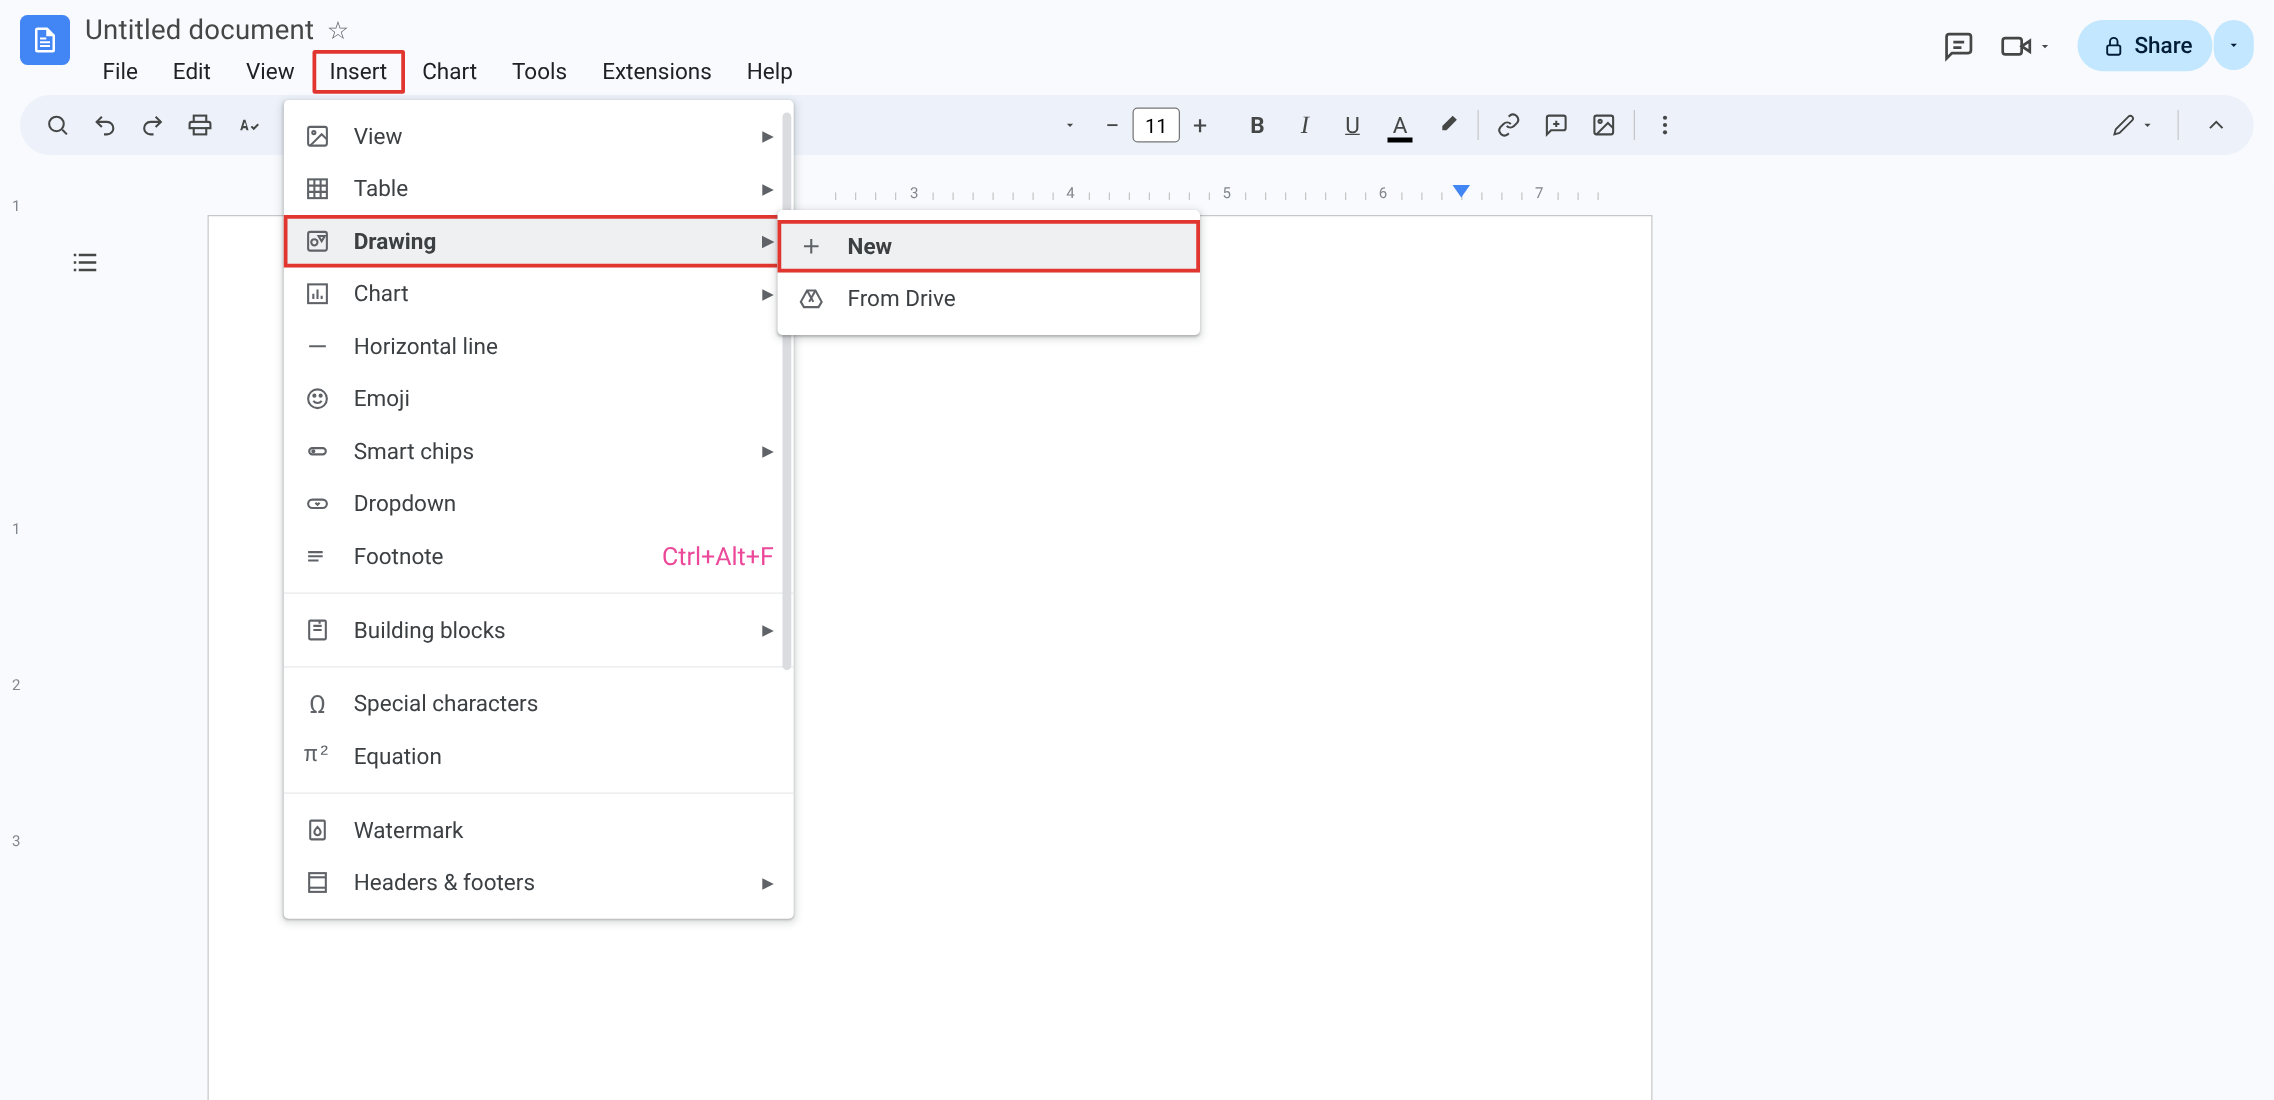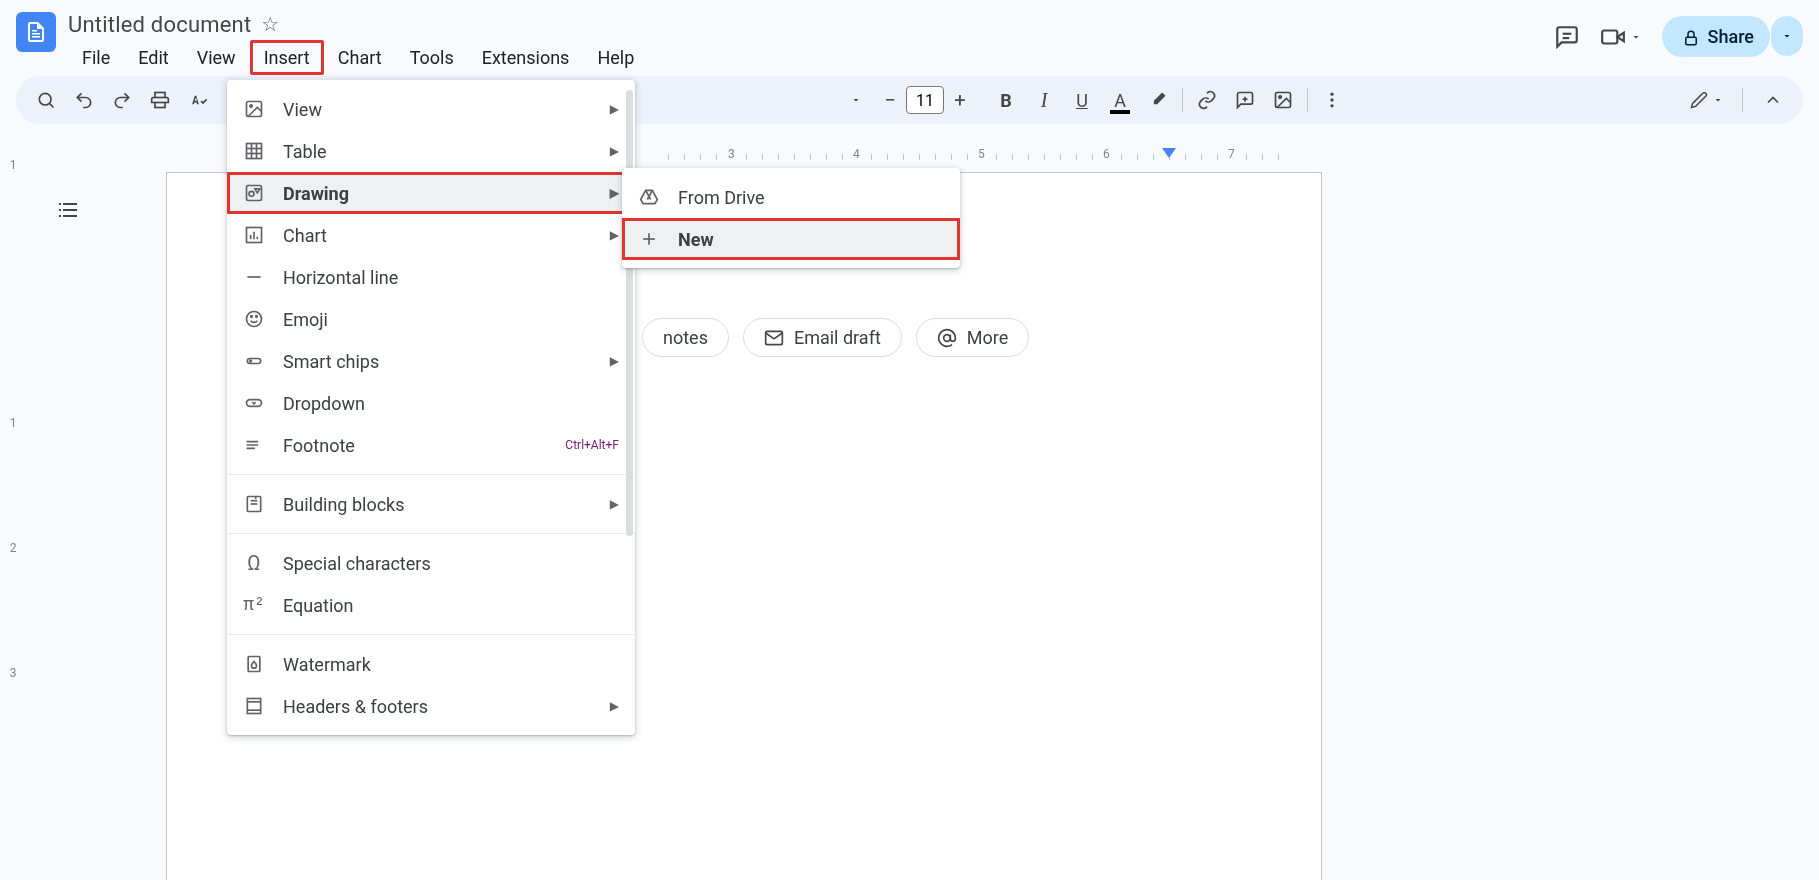--- a/index.html
+++ b/index.html
@@ -14,21 +14,21 @@
 .doc-title { font-size: 22px; color: #444746; letter-spacing: .2px; }
 .star { color: #5f6368; font-size: 20px; }
 
 .menubar { display: flex; gap: 0; font-size: 18px; color: #202124; margin-top: 0; }
 .menubar-item { padding: 4px 11px; border-radius: 4px; cursor: pointer; border: 3px solid transparent; }
 .menubar-item.hl { border: 3px solid #e1352f; border-radius: 2px; }
 
 .header-actions { display: flex; align-items: center; gap: 20px; padding-right: 8px; margin-top: 8px; }
 .hdr-btn { color: #444746; display: flex; align-items: center; }
 .video-btn { display: flex; align-items: center; gap: 4px; }
-.share-btn { display: flex; align-items: flex-end; gap: 8px; background: #c2e7ff; border-radius: 40px; padding: 10px 16px 10px 20px; font-size: 18px; color: #001d35; font-weight: 500; }
+.share-btn { display: flex; align-items: center; gap: 8px; background: #c2e7ff; border-radius: 40px; padding: 10px 16px 10px 20px; font-size: 18px; color: #001d35; font-weight: 500; }
 .share-caret { width: 32px; height: 40px; background: #c2e7ff; border-radius: 40px; display: flex; align-items: center; justify-content: center; margin-left: 1px; }
 
 
 .toolbar { margin: 0 16px; height: 48px; background: #edf2fa; border-radius: 28px; display: flex; align-items: center; padding: 0 12px; gap: 2px; position: relative; }
 .tb-btn { width: 36px; height: 36px; display: flex; align-items: center; justify-content: center; color: #444746; border-radius: 4px; }
 .tb-sep { width: 1px; height: 24px; background: #c7c7c7; margin: 0 4px; }
 .font-size-box { display: flex; align-items: center; gap: 2px; margin-left: 620px; }
 .fs-input { width: 38px; height: 28px; border: 1px solid #747775; border-radius: 4px; text-align: center; font-size: 16px; background: #fff; }
 .pm-btn { width: 28px; height: 28px; display: flex; align-items: center; justify-content: center; color: #444746; font-size: 20px; }
 .fmt-group { display: flex; align-items: center; gap: 2px; margin-left: 12px; }
@@ -56,21 +56,21 @@
 
 
 .dropdown { position: absolute; left: 227px; top: 80px; width: 408px; background: #fff; border-radius: 4px; box-shadow: 0 2px 6px 2px rgba(60,64,67,.15), 0 1px 2px rgba(60,64,67,.3); z-index: 10; padding: 8px 0; }
 .dropdown-scrollbar { position: absolute; right: 2px; top: 10px; width: 7px; height: 446px; background: #dadce0; border-radius: 4px; }
 .menu-item { display: flex; align-items: center; height: 42px; padding: 0 16px; gap: 18px; font-size: 18px; color: #3c4043; position: relative; cursor: pointer; }
 .menu-item.highlighted { background: #eef0f2; }
 .menu-item.red-box { outline: 3px solid #e1352f; outline-offset: -3px; font-weight: bold; }
 .menu-item .mi-icon { width: 22px; color: #5f6368; display: flex; justify-content: center; }
 .menu-item .mi-label { flex: 1; }
 .menu-item .mi-arrow { color: #5f6368; font-size: 12px; }
-.menu-item .mi-shortcut { color: #701a75; font-size: 12px; }
+.menu-item .mi-shortcut { color: #ec4899; font-size: 20px; }
 .menu-divider { height: 1px; background: #e8eaed; margin: 8px 0; }
 
 
 .submenu { position: absolute; left: 622px; top: 168px; width: 338px; background: #fff; border-radius: 4px; box-shadow: 0 2px 6px 2px rgba(60,64,67,.15), 0 1px 2px rgba(60,64,67,.3); z-index: 11; padding: 8px 0; }
 .submenu .menu-item { height: 42px; }
 
 svg { display: inline-block; }
 </style>
 </head>
 <body>
@@ -303,39 +303,20 @@
   </div>
 
   <div class="outline-btn">
     <svg width="24" height="24" viewBox="0 0 24 24" fill="#444746">
         <path d="M3 5h2v2H3V5zm4 0h14v2H7V5zM3 11h2v2H3v-2zm4 0h14v2H7v-2zM3 17h2v2H3v-2zm4 0h14v2H7v-2z"></path>
       </svg>
   </div>
 
   <div class="page"></div>
 
-  <div class="chips">
-    <div class="chip">
-      <span>notes</span>
-    </div>
-    <div class="chip">
-      <svg viewBox="0 0 24 24" fill="none" stroke="#444746" stroke-width="2">
-          <rect x="2" y="4" width="20" height="16" rx="2"></rect>
-          <polyline points="2,6 12,13 22,6"></polyline>
-        </svg>
-      <span>Email draft</span>
-    </div>
-    <div class="chip">
-      <svg viewBox="0 0 24 24" fill="none" stroke="#444746" stroke-width="2">
-          <circle cx="12" cy="12" r="4"></circle>
-          <path d="M16 8v5a3 3 0 0 0 6 0v-1a10 10 0 1 0-4 8"></path>
-        </svg>
-      <span>More</span>
-    </div>
-  </div>
 </div>
 
 <div class="dropdown">
   <div class="dropdown-scrollbar"></div>
 
   <div class="menu-item">
     <span class="mi-icon">
         <svg width="20" height="20" viewBox="0 0 24 24" fill="none" stroke="#5f6368" stroke-width="2">
           <rect x="3" y="3" width="18" height="18" rx="2"></rect>
           <circle cx="8.5" cy="8.5" r="1.5"></circle>
@@ -477,32 +458,32 @@
           <line x1="4" y1="7" x2="20" y2="7"></line>
           <line x1="4" y1="17" x2="20" y2="17"></line>
         </svg>
       </span>
     <span class="mi-label">Headers &amp; footers</span>
     <span class="mi-arrow">▶</span>
   </div>
 </div>
 
 <div class="submenu">
+  <div class="menu-item highlighted red-box">
+    <span class="mi-icon">
+        <svg width="20" height="20" viewBox="0 0 24 24" stroke="#5f6368" stroke-width="2">
+          <line x1="12" y1="5" x2="12" y2="19"></line>
+          <line x1="5" y1="12" x2="19" y2="12"></line>
+        </svg>
+      </span>
+    <span class="mi-label">New</span>
+  </div>
   <div class="menu-item">
     <span class="mi-icon">
         <svg width="20" height="20" viewBox="0 0 24 24" fill="none" stroke="#5f6368" stroke-width="2">
           <polygon points="8,4 16,4 22,15 19,20 5,20 2,15"></polygon>
           <line x1="8" y1="4" x2="14" y2="15"></line>
           <line x1="16" y1="4" x2="10" y2="15"></line>
         </svg>
       </span>
     <span class="mi-label">From Drive</span>
   </div>
-  <div class="menu-item highlighted red-box">
-    <span class="mi-icon">
-        <svg width="20" height="20" viewBox="0 0 24 24" stroke="#5f6368" stroke-width="2">
-          <line x1="12" y1="5" x2="12" y2="19"></line>
-          <line x1="5" y1="12" x2="19" y2="12"></line>
-        </svg>
-      </span>
-    <span class="mi-label">New</span>
-  </div>
 </div>
 
 </body></html>

